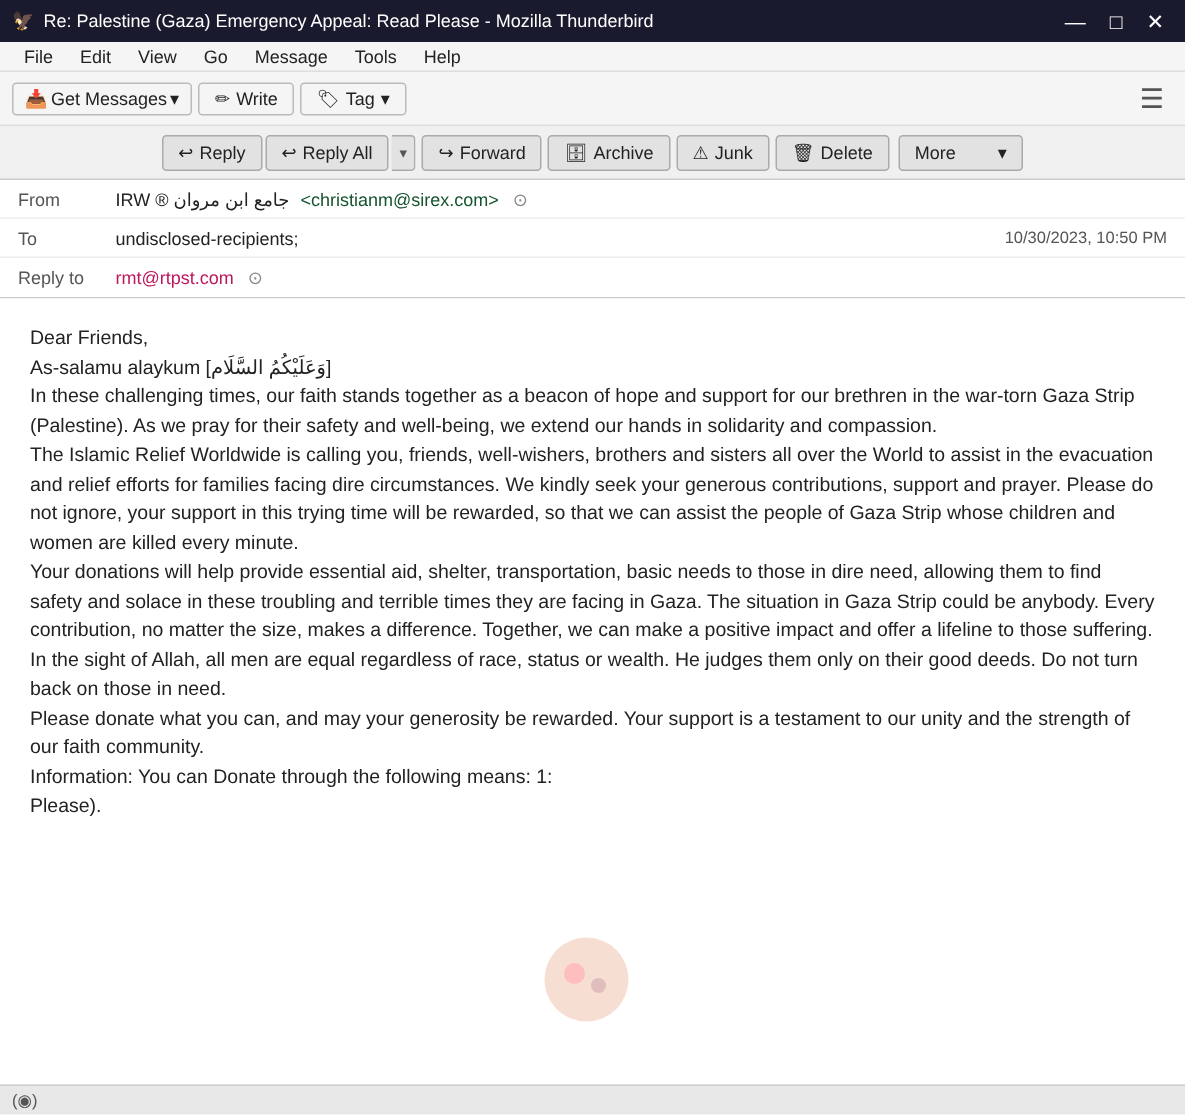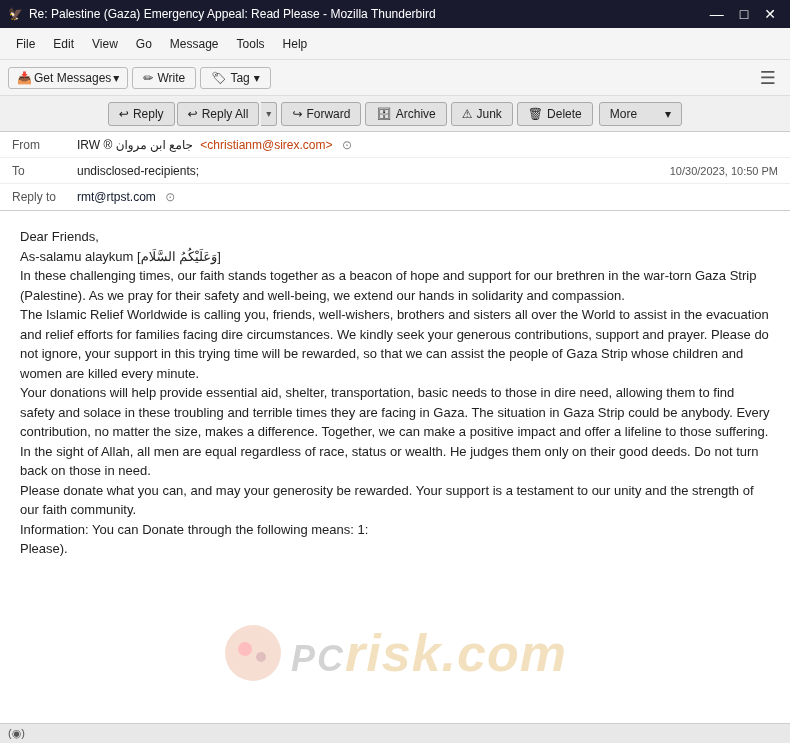--- a/index.html
+++ b/index.html
@@ -18,21 +18,21 @@
     .title-bar-left { display: flex; align-items: center; gap: 6px; font-size: 12px; }
     .title-bar-controls { display: flex; gap: 4px; }
     .title-bar-btn { color: white; background: none; border: none; cursor: pointer; font-size: 14px; padding: 0 6px; }
 
     
     .menu-bar {
       background: #f5f5f5;
       display: flex;
       align-items: center;
       padding: 2px 8px;
-      height: 32px;
+      height: 20px;
       border-bottom: 1px solid #ddd;
       gap: 2px;
     }
     .menu-item { padding: 2px 8px; font-size: 12px; cursor: pointer; color: #222; }
 
     
     .toolbar {
       background: #f5f5f5;
       display: flex;
       align-items: center;
@@ -246,33 +246,33 @@
   </button>
 </div>
 
 <div class="main-area">
 
   <div class="email-header">
     <div class="email-field">
       <span class="field-label">From</span>
       <span class="field-value">
         <span>IRW ® جامع ابن مروان</span>
-        <span style="color:#c2410c;margin-left:4px;margin-top:38px;">&lt;christianm@sirex.com&gt;</span>
+        <span style="color:#14532d;margin-left:4px;margin-top:38px;">&lt;christianm@sirex.com&gt;</span>
         <span class="verify-icon">⊙</span>
       </span>
     </div>
     <div class="email-field">
       <span class="field-label">To</span>
       <span class="field-value">undisclosed-recipients;</span>
       <span class="field-right">10/30/2023, 10:50 PM</span>
     </div>
     <div class="email-field">
       <span class="field-label">Reply to</span>
       <span class="field-value">
-        <span style="color:#0f172a;margin-top:23px;">rmt@rtpst.com</span>
+        <span style="color:#be185d;margin-top:23px;">rmt@rtpst.com</span>
         <span class="verify-icon">⊙</span>
       </span>
     </div>
   </div>
 
   <div class="email-body-container" style="height:calc(100% - 106px);overflow-y:auto;position:relative;">
     <p>Dear Friends,</p>
     <p>As-salamu alaykum [وَعَلَيْكُمُ السَّلَام]</p>
     <p>In these challenging times, our faith stands together as a beacon of hope and support for our brethren in the war-torn Gaza Strip (Palestine). As we pray for their safety and well-being, we extend our hands in solidarity and compassion.</p>
     <p>The Islamic Relief Worldwide is calling you, friends, well-wishers, brothers and sisters all over the World to assist in the evacuation and relief efforts for families facing dire circumstances. We kindly seek your generous contributions, support and prayer. Please do not ignore, your support in this trying time will be rewarded, so that we can assist the people of Gaza Strip whose children and women are killed every minute.</p>
@@ -282,20 +282,17 @@
     <p>Please).</p>
   </div>
 </div>
 
 <div class="watermark">
   <svg class="watermark-icon" viewBox="0 0 60 60">
     <circle cx="30" cy="30" r="28" fill="#cc4400" opacity="0.7"></circle>
     <circle cx="22" cy="26" r="7" fill="red"></circle>
     <circle cx="38" cy="34" r="5" fill="darkred"></circle>
   </svg>
-  <span class="watermark-text">
-    <span style="color:#555;font-size:36px;font-style:italic;font-weight:bold;">PC</span><span style="color:#cc8800;font-size:52px;font-style:italic;font-weight:bold;letter-spacing:1px;">risk.com</span>
-  </span>
 </div>
 
 <div class="status-bar">
   <span>(◉)</span>
 </div>
 
 </body></html>

